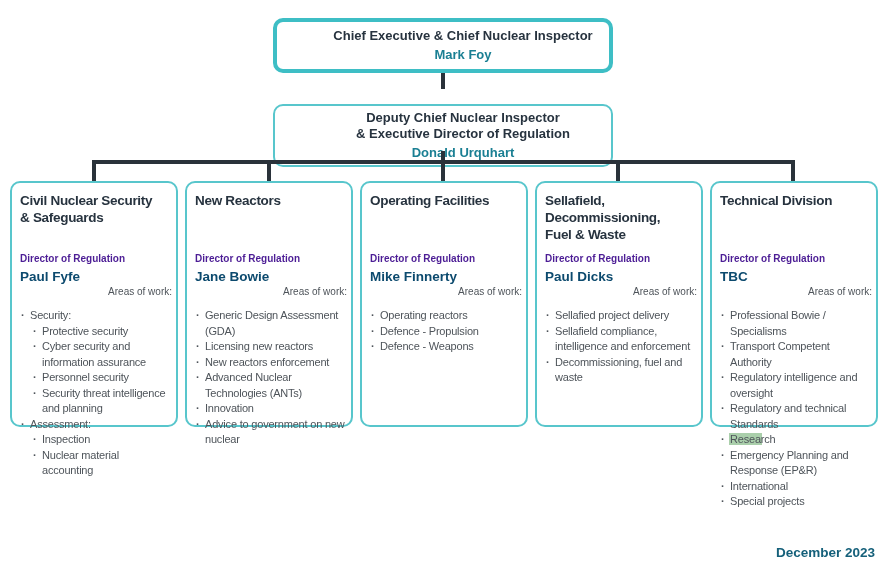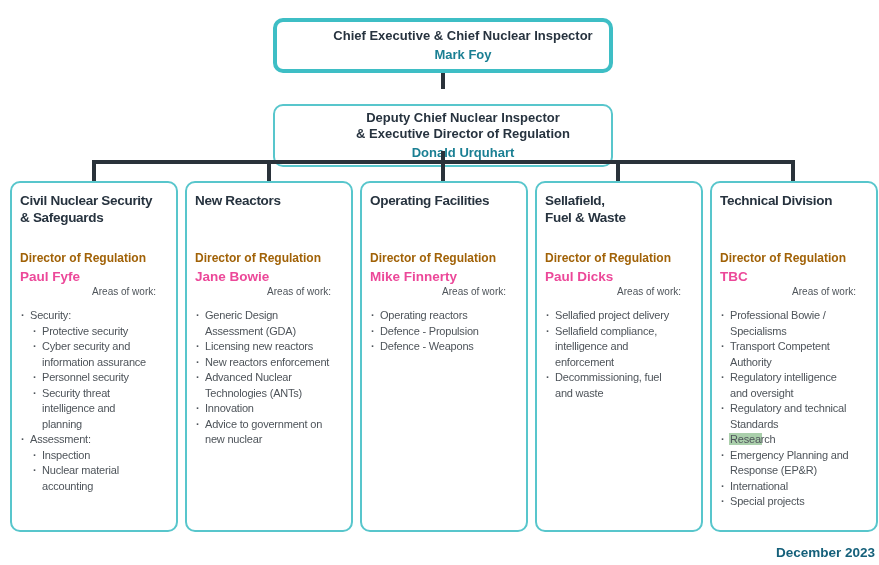--- a/index.html
+++ b/index.html
@@ -38,36 +38,36 @@
   .conn-drop{top:160px;width:4px;height:22px;}
   #drop-1{left:92px;}  #drop-2{left:267px;} #drop-3{left:441px;}
   #drop-4{left:616px;} #drop-5{left:791px;}
   
   #divisions-row{
     position:absolute;left:10px;top:181px;
     display:flex;gap:7px;
   }
   .division-card{
     box-sizing:border-box;
-    width:168px;height:351px;
+    width:168px;height:246px;
     border:2px solid #58c6cc;border-radius:10px;
     background:#ffffff;
-    padding:9px 20px 9px 8px;
+    padding:9px 4px 9px 8px;
   }
   .division-title{
     margin:0;min-height:59px;
     font-size:13.5px;font-weight:bold;color:#27333f;
     line-height:17px;letter-spacing:-0.3px;
   }
   .division-title div{white-space:nowrap;}
   .director-label{
-    font-size:12px;font-weight:bold;color:#a16207;line-height:15px;
+    font-size:10px;font-weight:bold;color:#4c1d95;line-height:15px;
   }
   .director-name{
-    font-size:13.5px;font-weight:bold;color:#ec4899;line-height:17px;margin-top:2px;
+    font-size:13.5px;font-weight:bold;color:#0c4a6e;line-height:17px;margin-top:2px;
   }
   .areas-label{
     font-size:10px;color:#4e545a;line-height:14px;text-align:right;
   }
   .areas-list{
     list-style:none;margin:9px 0 0 0;padding:0;
     font-size:11px;color:#4e545a;letter-spacing:-0.2px;
   }
   .areas-list li{
     display:flex;line-height:15.5px;
@@ -210,20 +210,21 @@
           <li class="lvl1">
             <span class="bullet">·</span>
             <span class="area-text">Defence - Weapons</span>
           </li>
         </ul>
   </section>
 
   <section class="division-card">
     <h2 class="division-title">
           <div>Sellafield,</div>
+          <div>Decommissioning,</div>
           <div>Fuel &amp; Waste</div>
         </h2>
     <div class="director-label">Director of Regulation</div>
     <div class="director-name">Paul Dicks</div>
     <div class="areas-label">Areas of work:</div>
     <ul class="areas-list">
           <li class="lvl1">
             <span class="bullet">·</span>
             <span class="area-text">Sellafied project delivery</span>
           </li>

